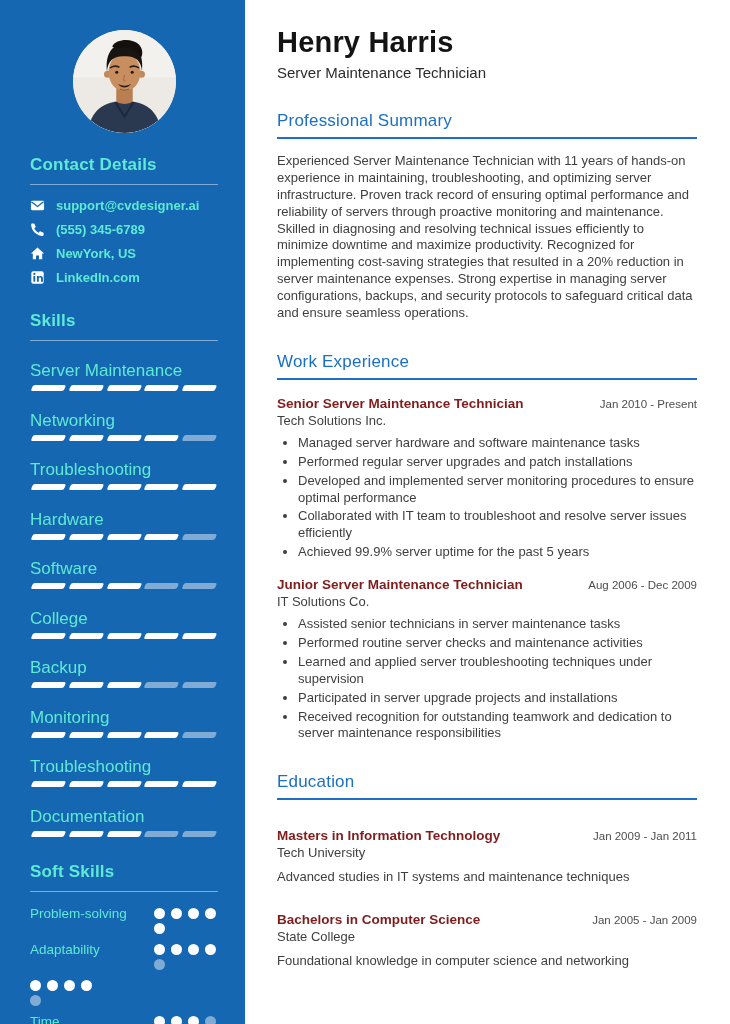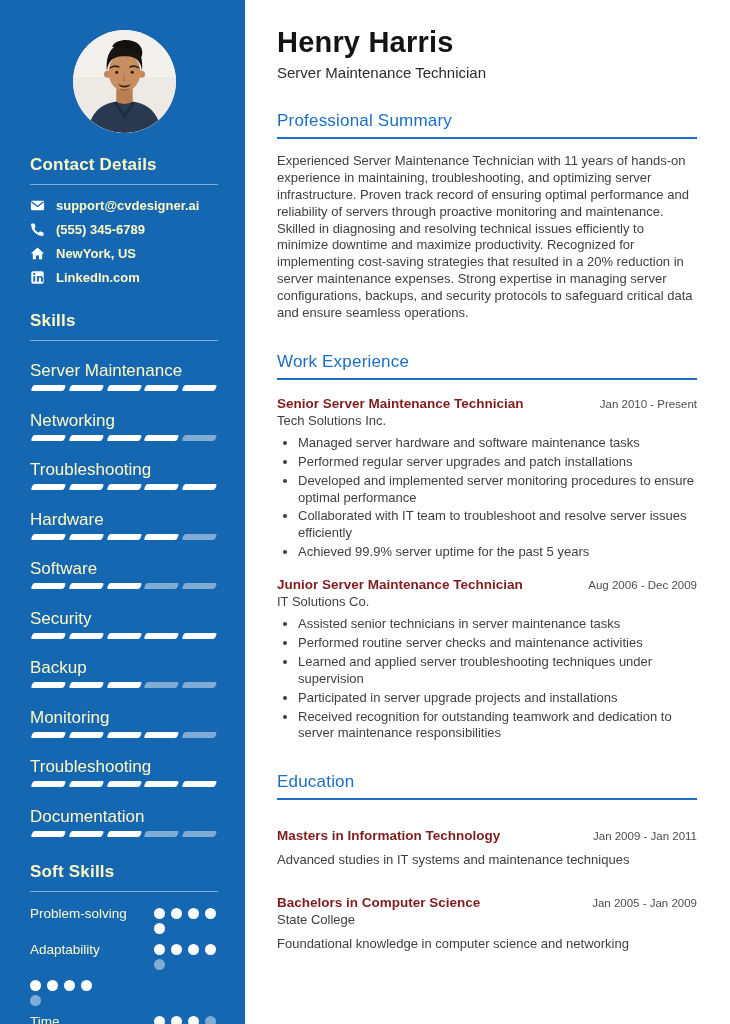--- a/index.html
+++ b/index.html
@@ -1,20 +1,20 @@
 <!DOCTYPE html>
 <html><head>
 <meta charset="utf-8">
 <style>
   html,body { margin:0; padding:0; background:#fff; }
   body { width:730px; height:1024px; font-family:"Liberation Sans", sans-serif; }
   .page { display:flex; width:730px; height:1024px; background:#fff; overflow:hidden; }
 
   
-  .sidebar { flex:0 0 245px; width:245px; background:#1667b2; color:#fef9c3;
+  .sidebar { flex:0 0 245px; width:245px; background:#1667b2; color:#5eead4;
              padding:30px 27px 23px 30px; box-sizing:border-box; }
   .avatar { width:103px; height:103px; border-radius:50%; margin:0 auto 22px; overflow:hidden;
             background:#ece9e4; }
   .avatar svg { display:block; width:100%; height:100%; }
   .side-h2 { font-size:17px; font-weight:700; margin:0 0 13px; padding-bottom:9px;
              border-bottom:1px solid rgba(255,255,255,0.45); letter-spacing:.2px; }
   .side-section { margin-bottom:26px; }
   .contact-list { list-style:none; margin:0; padding:0; }
   .contact-item { display:flex; align-items:center; gap:11px; margin-bottom:9px; font-size:13px;font-weight:bold; }
   .cicon { width:15px; height:15px; flex:0 0 15px; display:inline-flex; }
@@ -192,21 +192,21 @@
             <div class="skill-label">Software</div>
             <div class="skill-bar">
               <span class="seg on"></span>
               <span class="seg on"></span>
               <span class="seg on"></span>
               <span class="seg"></span>
               <span class="seg"></span>
             </div>
           </div>
           <div class="skill">
-            <div class="skill-label">Security</div>
+            <div class="skill-label">College</div>
             <div class="skill-bar">
               <span class="seg on"></span>
               <span class="seg on"></span>
               <span class="seg on"></span>
               <span class="seg on"></span>
               <span class="seg on"></span>
             </div>
           </div>
           <div class="skill">
             <div class="skill-label">Backup</div>
@@ -351,20 +351,21 @@
     </section>
 
     <section>
       <h2 class="m-h2">Education</h2>
       <div id="edu-list">
           <div class="edu">
             <div class="row-head">
               <span class="role">Masters in Information Technology</span>
               <span class="date">Jan 2009 - Jan 2011</span>
             </div>
+            <div class="company">Tech University</div>
             <div class="edu-desc">Advanced studies in IT systems and maintenance techniques</div>
           </div>
           <div class="edu">
             <div class="row-head">
               <span class="role">Bachelors in Computer Science</span>
               <span class="date">Jan 2005 - Jan 2009</span>
             </div>
             <div class="company">State College</div>
             <div class="edu-desc">Foundational knowledge in computer science and networking</div>
           </div>

